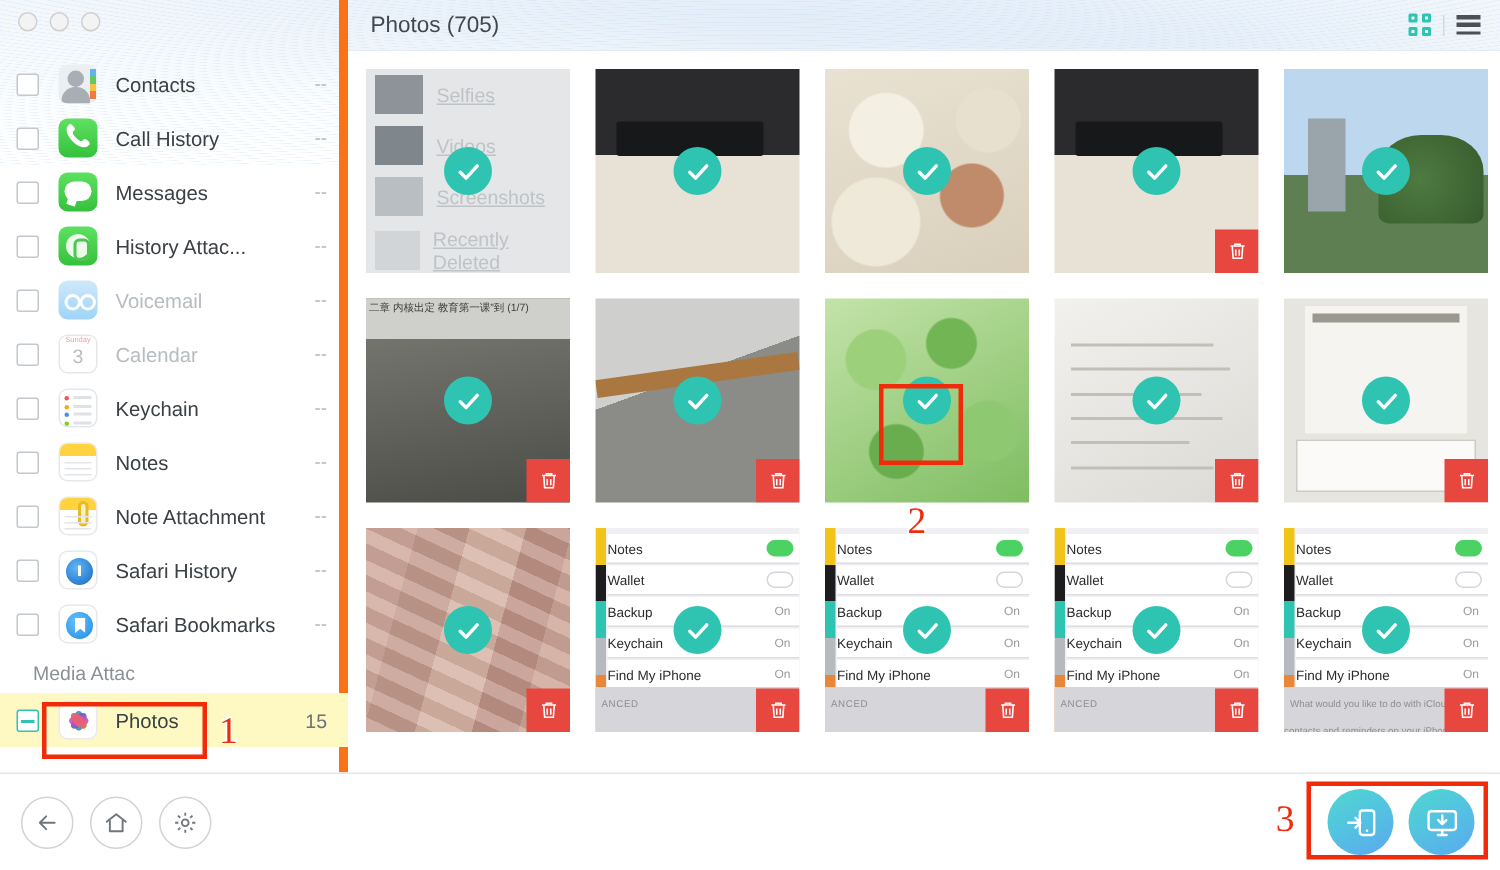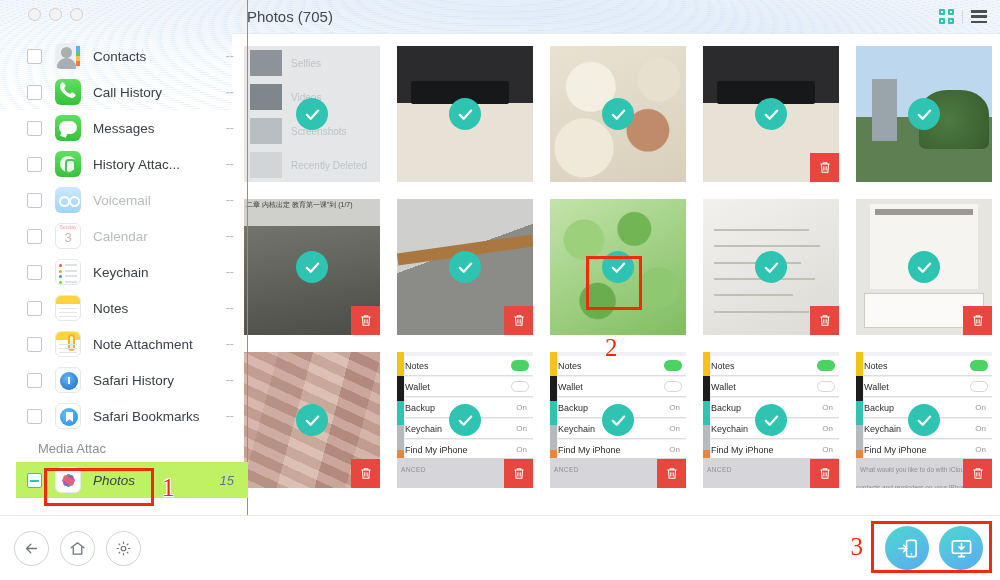--- a/index.html
+++ b/index.html
@@ -23,23 +23,23 @@
   .bg-swirl::after{
     content:""; position:absolute; inset:0;
     background:
       repeating-radial-gradient(ellipse 900px 120px at 500px -40px,
         rgba(255,255,255,0) 0px, rgba(255,255,255,0) 9px,
         rgba(190,214,240,0.35) 10px, rgba(255,255,255,0) 13px);
   }
 
   
   #sidebar {
-    position: absolute; left: 16px; top: 0; width: 232px; height: 515px;
+    position: absolute; left: 0; top: 0; width: 232px; height: 515px;
     background: transparent; z-index: 3;
-    border-right: 1px solid #f97316;
+    border-right: 6px solid #f97316;
   }
   .traffic { position: absolute; left: 12px; top: 8px; display: flex; gap: 8px; }
   .traffic i {
     display:block; width: 13px; height: 13px; border-radius: 50%;
     background: #f3f3f3; border: 1px solid #cfcfcf;
   }
   .nav-list { position: absolute; left: 0; top: 38px; width: 232px; }
   .nav-row {
     display: flex; align-items: center; height: 36px; padding-left: 11px;
     position: relative;
@@ -53,21 +53,21 @@
   .cb.partial::after{
     content:""; position:absolute; left:2px; top:6px; width:9px; height:2px; background:#2ec4b1;
   }
   .nav-ic { width: 26px; height: 26px; margin-left: 13px; flex: none; border-radius: 6px;
             position: relative; overflow: hidden; }
   .nav-label { margin-left: 12px; font-size: 13.5px; color: #3a4046; white-space: nowrap; }
   .nav-label.dim { color: #b7bcc1; }
   .nav-count { position: absolute; right: 14px; font-size: 12.5px; color: #b2b8bd; }
   .nav-count.num { color: #6b7279; font-size: 13px; }
   .sec-title { font-size: 13px; color: #8a9096; padding-left: 11px; }
-  .nav-row.selected { background: #bef264; font-style: italic; }
+  .nav-row.selected { background: #fef9c3; }
 
   
   .ic-contacts { background: #eceff1; }
   .ic-contacts::before{ content:""; position:absolute; left:6px; top:4px; width:11px;height:11px;border-radius:50%;background:#a8aeb3;}
   .ic-contacts::after{ content:""; position:absolute; left:2px; top:15px; width:19px;height:11px;border-radius:9px 9px 0 0;background:#a8aeb3;}
   .ic-contacts .tab{position:absolute;right:1px;top:3px;width:4px;height:20px;
       background:linear-gradient(#5fb4f0 0 25%,#63c767 25% 50%,#f5c342 50% 75%,#f07a44 75% 100%);}
   .ic-green { background: linear-gradient(180deg,#5ee160,#35c13c); }
   .ic-phone::after{ content:"\1F4DE"; position:absolute; left:0; right:0; top:3px; text-align:center;
       font-size:14px; color:#fff; filter: grayscale(1) brightness(5); }
@@ -138,21 +138,21 @@
   .thumb .trash {
     position:absolute; right:0; bottom:0; width:29px; height:29px; background:#e8473f;
     display:flex; align-items:center; justify-content:center; z-index:5;
   }
   .thumb .trash svg { width: 14px; height: 15px; }
 
   
   .t-albums { background:#e4e6e8; }
   .t-albums .row { position:absolute; left:6px; display:flex; align-items:center; }
   .t-albums .sw { width:32px; height:26px; background:#9aa0a6; }
-  .t-albums .tx { margin-left:9px; font-size:10px; color:#bfc3c7; }
+  .t-albums .tx { margin-left:9px; font-size:13px; color:#bfc3c7;text-decoration:underline; }
   .t-food1 { background:
       radial-gradient(circle at 30% 30%, #f3efe3 0 18%, rgba(0,0,0,0) 19%),
       radial-gradient(circle at 72% 62%, #c08b6a 0 16%, rgba(0,0,0,0) 17%),
       radial-gradient(circle at 25% 75%, #efe9da 0 20%, rgba(0,0,0,0) 21%),
       radial-gradient(circle at 80% 25%, #e8e0ce 0 14%, rgba(0,0,0,0) 15%),
       linear-gradient(160deg,#e9e2d2,#d9cfbc); }
   .t-desk { background: linear-gradient(180deg,#2b2b2d 0 42%, #e8e2d6 42% 100%); }
   .t-desk::after{ content:""; position:absolute; left:10%; top:26%; width:72%; height:17%;
       background:#17181a; border-radius:2px; }
   .t-city { background: linear-gradient(180deg,#bdd8ee 0 52%, #5e7f52 52% 100%); }

